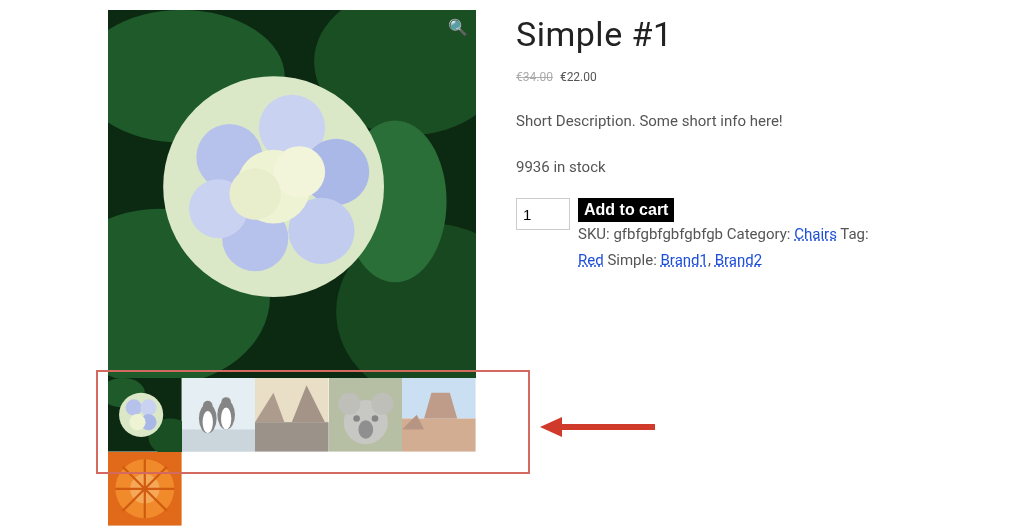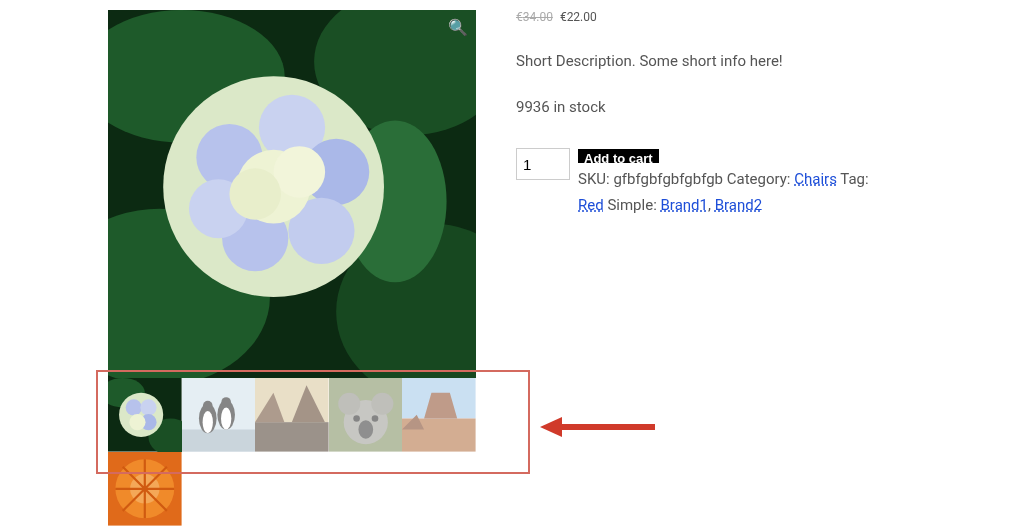--- a/index.html
+++ b/index.html
@@ -17,24 +17,24 @@
   .thumb.faded::after{content:"";position:absolute;inset:0;background:rgba(255,255,255,0.45);}
   .annotation{position:absolute;border:2.5px solid #d46a5f;left:96px;top:370px;width:430px;height:100px;pointer-events:none;}
   .arrow{position:absolute;left:540px;top:412px;pointer-events:none;}
   .orange-tile{position:absolute;left:108px;top:452px;width:73.6px;height:73.6px;}
   
   .summary{padding-left:40px;flex:1;}
   h1{font-weight:400;font-size:34px;margin:4px 0 16px;color:#222;letter-spacing:0.5px;}
   .price{font-size:12px;margin-bottom:28px;color:#555;}
   .price .old{text-decoration:line-through;color:#aaa;margin-right:4px;}
   .desc{font-size:15px;color:#555;margin-bottom:28px;}
-  .stock{font-size:15px;color:#555;margin-bottom:32px;}
+  .stock{font-size:15px;color:#555;margin-bottom:22px;}
   .cart-row{display:flex;align-items:flex-start;margin-bottom:6px;}
   .qty{width:54px;height:32px;border:1px solid #ccc;font-size:15px;padding:2px 6px;box-sizing:border-box;margin-right:8px;}
-  .addcart{background:#000;color:#fff;border:none;font-weight:700;font-size:13px;padding:2px 6px;height:14px;line-height:16px;cursor:pointer;}
+  .addcart{background:#000;color:#fff;border:none;font-weight:700;font-size:16px;padding:2px 6px;height:24px;line-height:16px;cursor:pointer;}
   .meta{font-size:15px;color:#555;line-height:1.7;}
   .meta a{color:#1d4ed8;text-decoration-style:dotted;}
 </style>
 </head>
 <body>
 
 <div class="page">
   <div class="product">
 
     <div class="gallery">
@@ -110,20 +110,21 @@
               <rect width="20" height="11" fill="#9fc7e8"></rect>
               <rect y="11" width="20" height="9" fill="#b06a3a"></rect>
               <polygon points="6,11 8,4 13,4 15,11" fill="#8a4a28"></polygon>
               <polygon points="0,14 4,10 6,14" fill="#7a3e20"></polygon>
             </svg>
         </div>
       </div>
     </div>
 
     <div class="summary">
+      <h1>Simple #1</h1>
       <div class="price">
         <span class="old"><span>€</span><span>34.00</span></span>
         <span class="new"><span>€</span><span>22.00</span></span>
       </div>
       <div class="desc">Short Description. Some short info here!</div>
       <div class="stock">9936 in stock</div>
 
       <div class="cart-row">
         <input class="qty" type="number" min="1" value="1" style="">
         <div>

